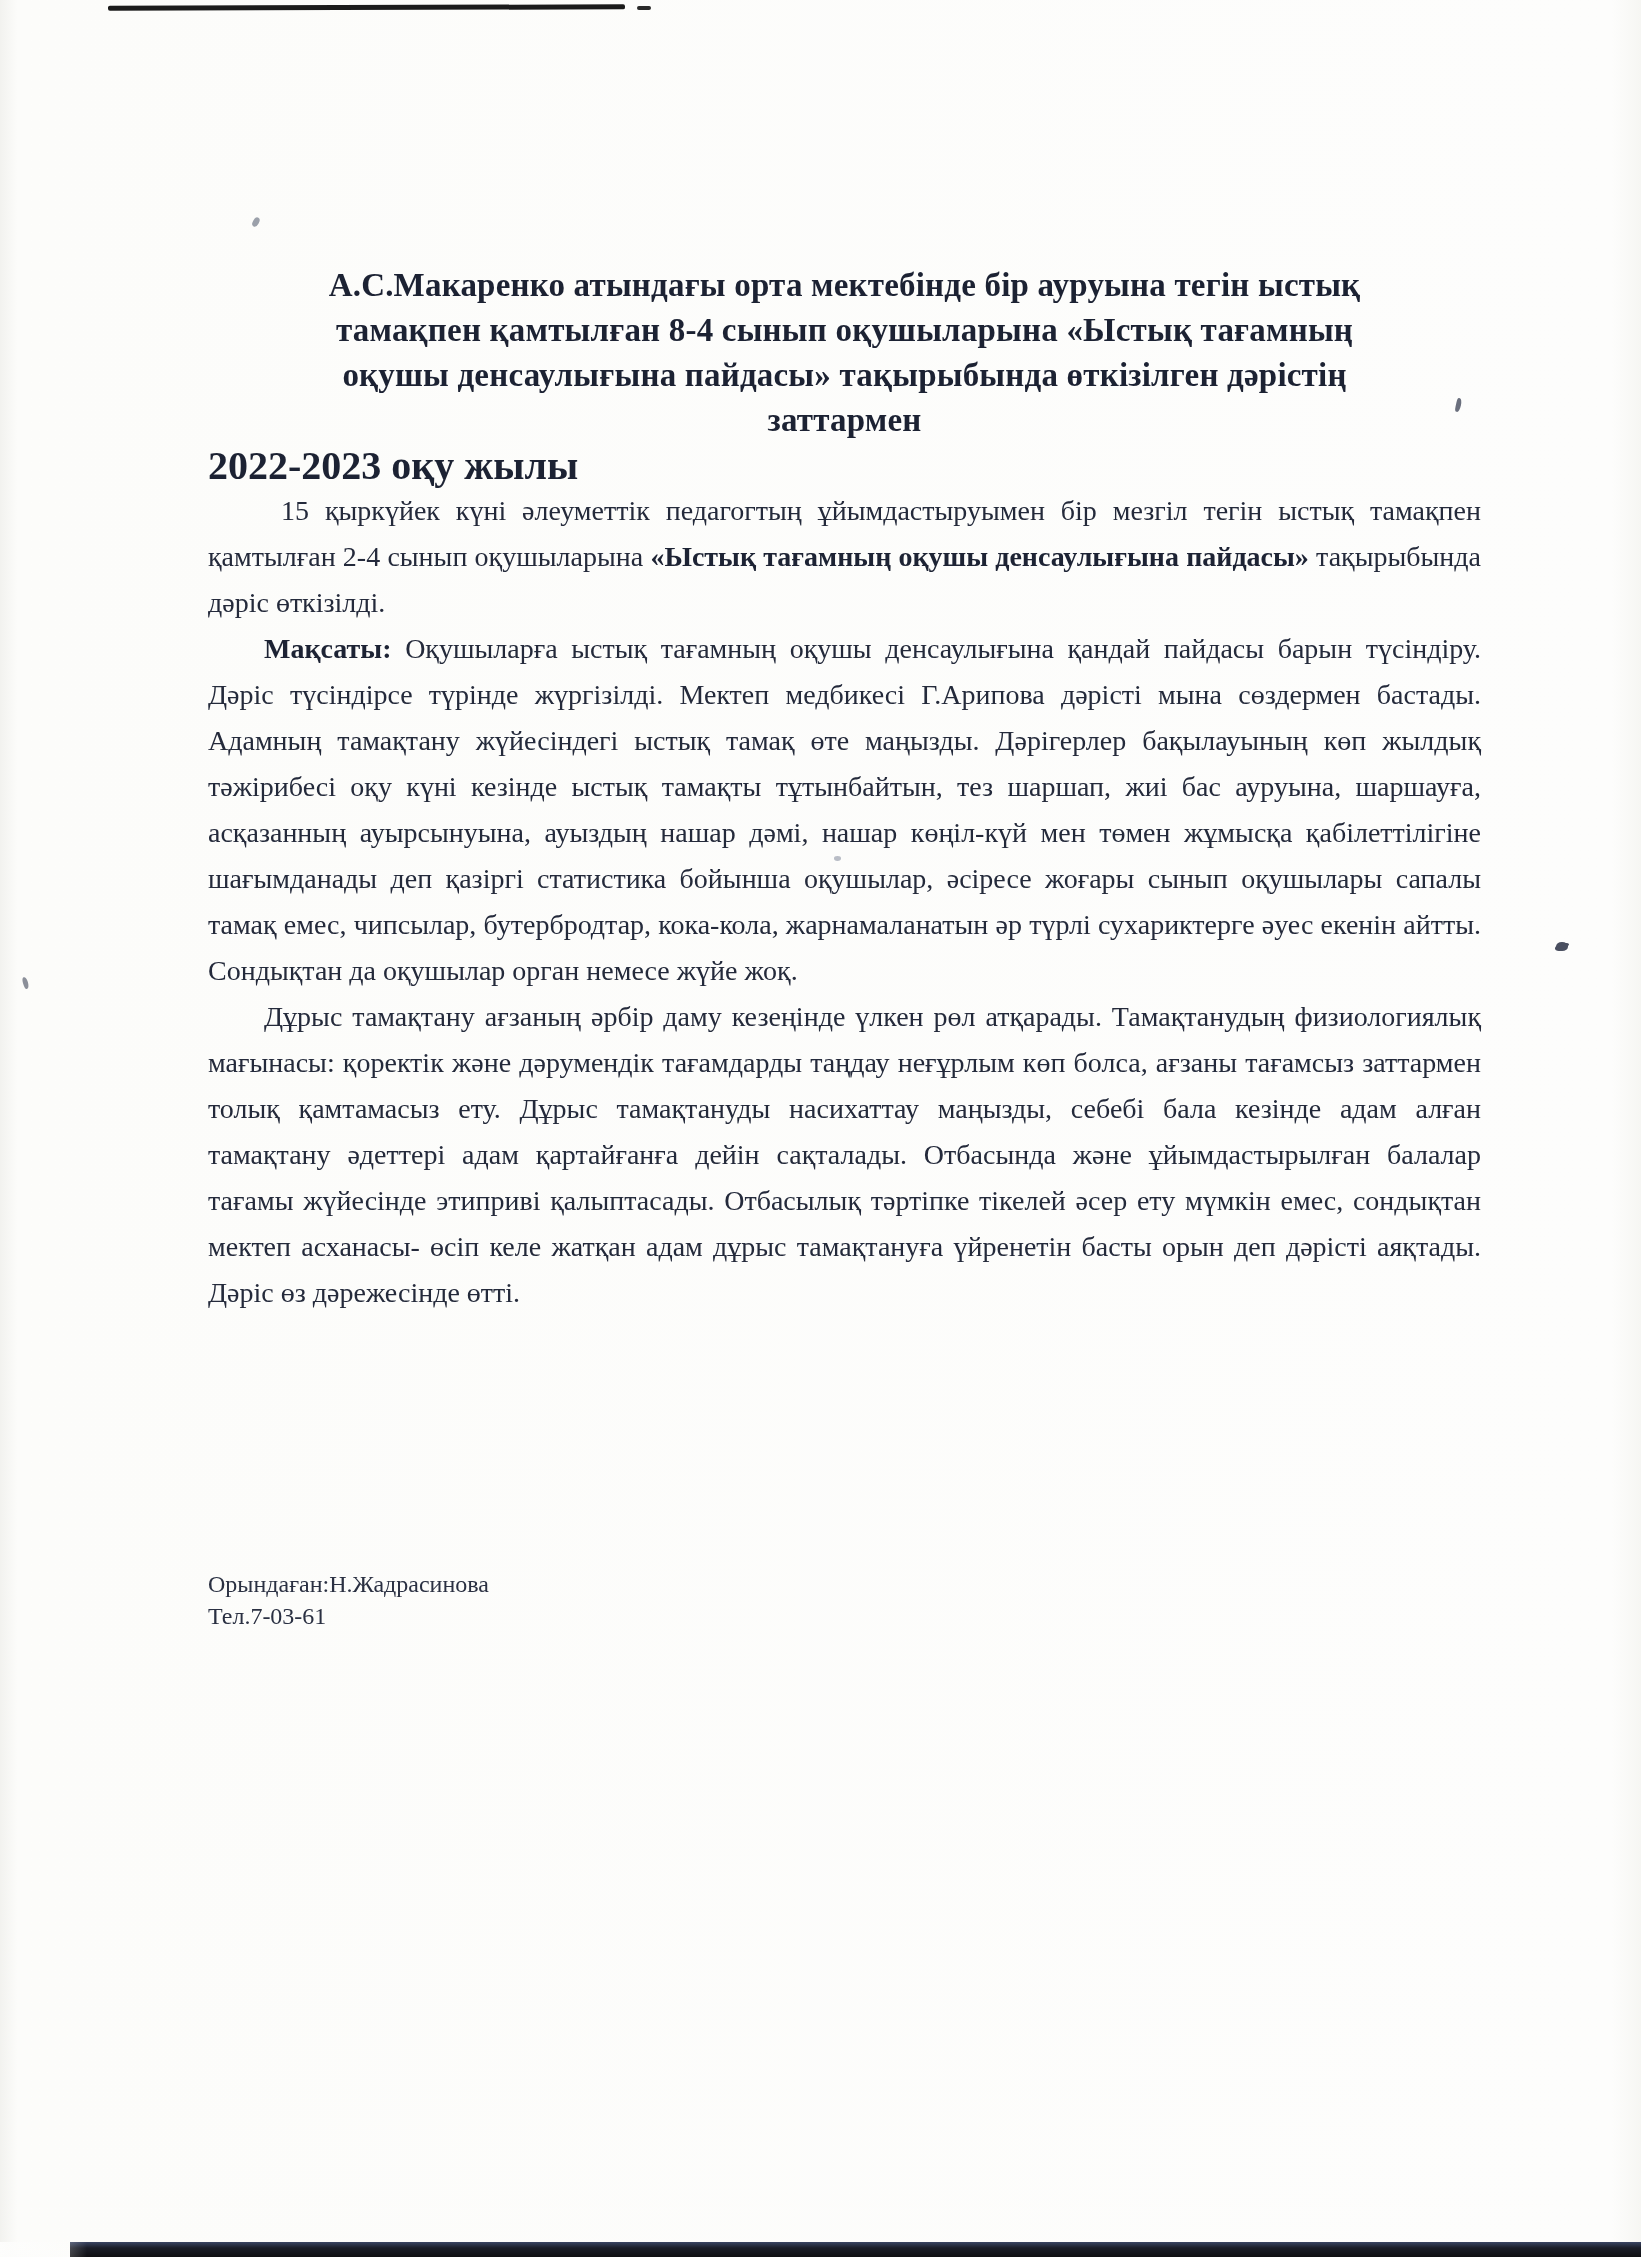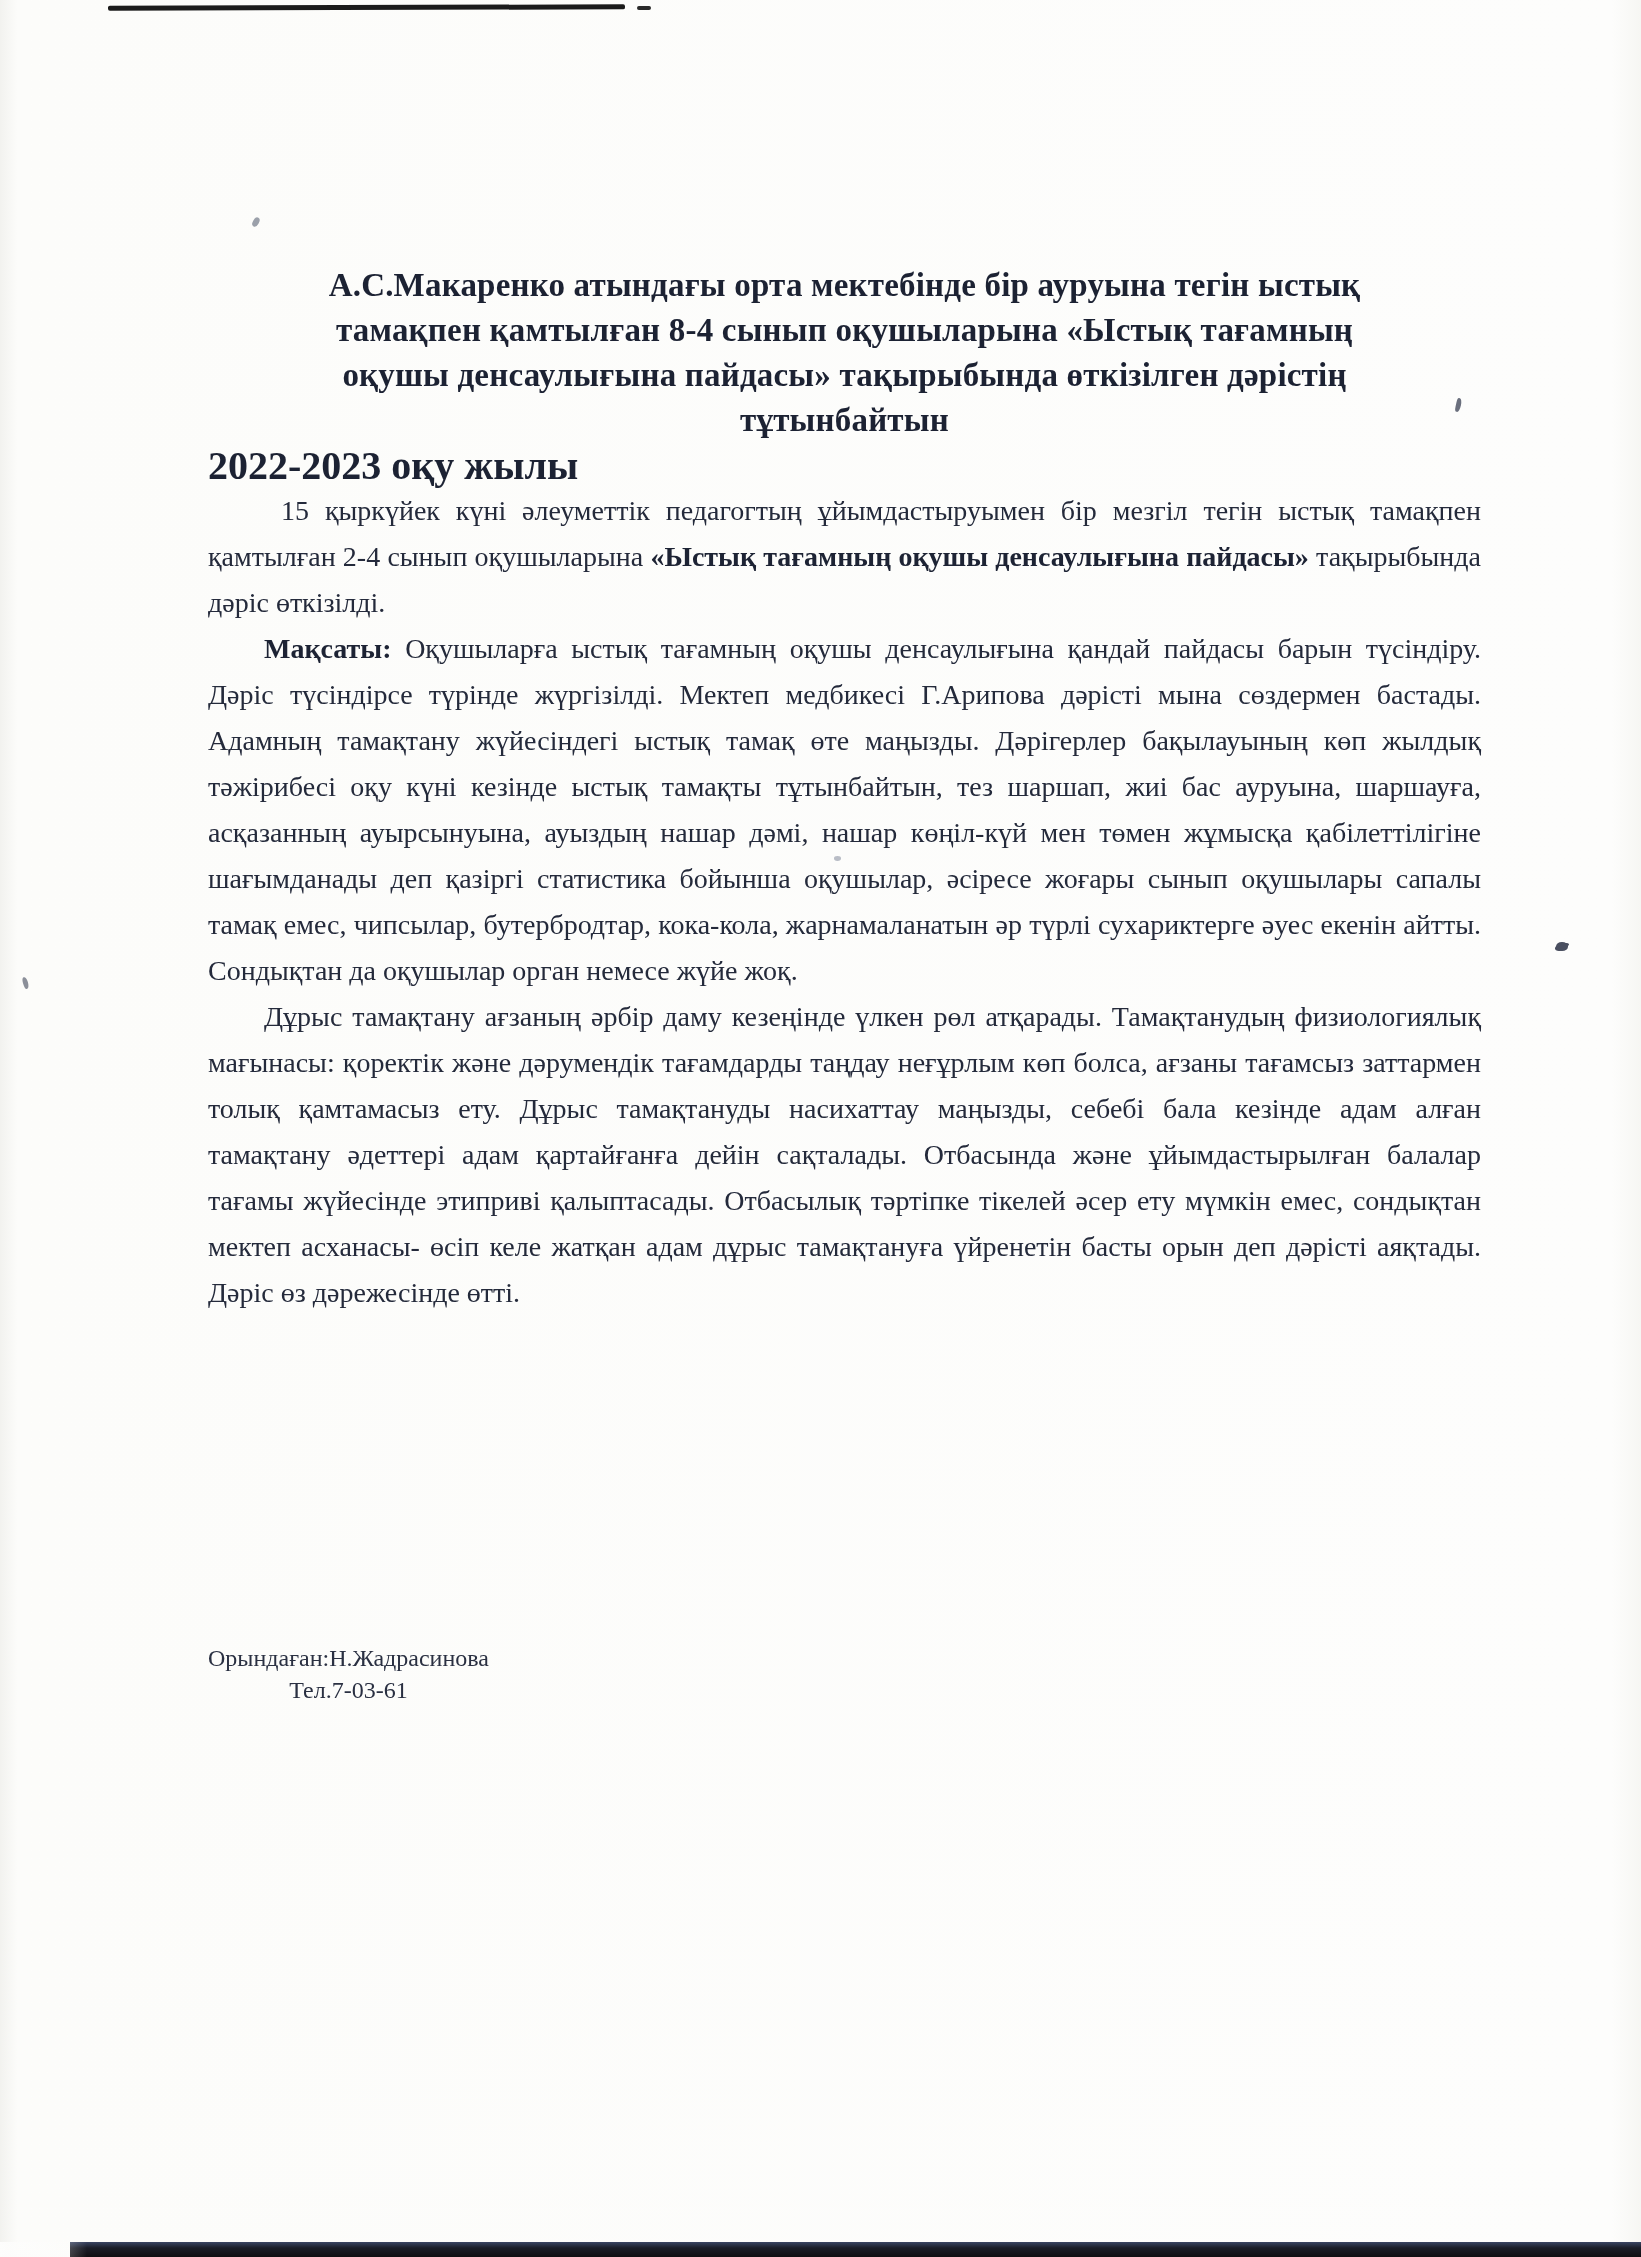--- a/index.html
+++ b/index.html
@@ -48,25 +48,24 @@
     text-align: justify;
     color: #242a3b;
   }
   .para { margin: 0; }
   .para.indent-lg { text-indent: 73px; }
   .para.indent-md { text-indent: 56px; }
   .b { font-weight: bold; color: #1d2334; }
   .footer {
     position: absolute;
     left: 208px;
-    top: 1642px;
+    top: 1568px;
     font-size: 24px;
     line-height: 32px;
     color: #2a3042;
-    text-align: center;
   }
   
   .artifact { position: absolute; pointer-events: none; }
   .top-edge-line {
     left: 108px; top: 4.8px; width: 517px; height: 4.8px;
     background: #1b1b1b;
     transform: rotate(-0.15deg);
     border-radius: 1.9px;
   }
   .top-edge-dot {
@@ -120,21 +119,21 @@
   <div class="artifact speck-mid"></div>
   <div class="artifact bottom-band"></div>
   <div class="artifact bottom-band-fade"></div>
 
   <div class="content">
 
     <div class="doc-title">
       <div class="t-line">А.С.Макаренко атындағы орта мектебінде бір ауруына тегін ыстық</div>
       <div class="t-line">тамақпен қамтылған 8-4 сынып оқушыларына «Ыстық тағамның</div>
       <div class="t-line">оқушы денсаулығына пайдасы» тақырыбында өткізілген дәрістің</div>
-      <div class="t-line">тұтынбайтын</div>
+      <div class="t-line">заттармен</div>
     </div>
 
     <div class="doc-year">2022-2023 оқу жылы</div>
 
     <div class="body-text">
       <p class="para indent-lg"><span>15 қыркүйек  күні әлеуметтік педагогтың ұйымдастыруымен бір мезгіл тегін ыстық тамақпен қамтылған 2-4 сынып оқушыларына </span><span class="b">«Ыстық тағамның оқушы денсаулығына пайдасы»</span><span>  тақырыбында дәріс өткізілді.</span></p>
 
       <p class="para indent-md"><span class="b">Мақсаты:</span><span> Оқушыларға ыстық тағамның оқушы денсаулығына қандай пайдасы барын түсіндіру. Дәріс түсіндірсе түрінде жүргізілді. Мектеп медбикесі Г.Арипова дәрісті мына сөздермен бастады. Адамның тамақтану жүйесіндегі ыстық тамақ өте маңызды. Дәрігерлер бақылауының көп жылдық тәжірибесі оқу күні кезінде ыстық тамақты тұтынбайтын, тез шаршап, жиі бас ауруына, шаршауға, асқазанның ауырсынуына, ауыздың нашар дәмі, нашар көңіл-күй мен төмен жұмысқа қабілеттілігіне шағымданады деп қазіргі статистика бойынша оқушылар, әсіресе жоғары сынып оқушылары сапалы тамақ емес, чипсылар, бутербродтар, кока-кола, жарнамаланатын әр түрлі сухариктерге әуес екенін айтты.  Сондықтан да оқушылар орган немесе жүйе жоқ.</span></p>
 
       <p class="para indent-md"><span>Дұрыс  тамақтану  ағзаның  әрбір  даму  кезеңінде  үлкен  рөл атқарады.  Тамақтанудың физиологиялық мағынасы: қоректік және дәрумендік тағамдарды таңдау неғұрлым көп болса, ағзаны тағамсыз заттармен толық қамтамасыз ету. Дұрыс тамақтануды насихаттау маңызды, себебі бала кезінде адам алған тамақтану әдеттері адам қартайғанға дейін сақталады.  Отбасында және ұйымдастырылған балалар тағамы жүйесінде этиприві қалыптасады. Отбасылық тәртіпке тікелей әсер ету мүмкін емес, сондықтан мектеп асханасы- өсіп келе жатқан адам дұрыс тамақтануға үйренетін басты орын деп дәрісті аяқтады. Дәріс өз дәрежесінде өтті.</span></p>

